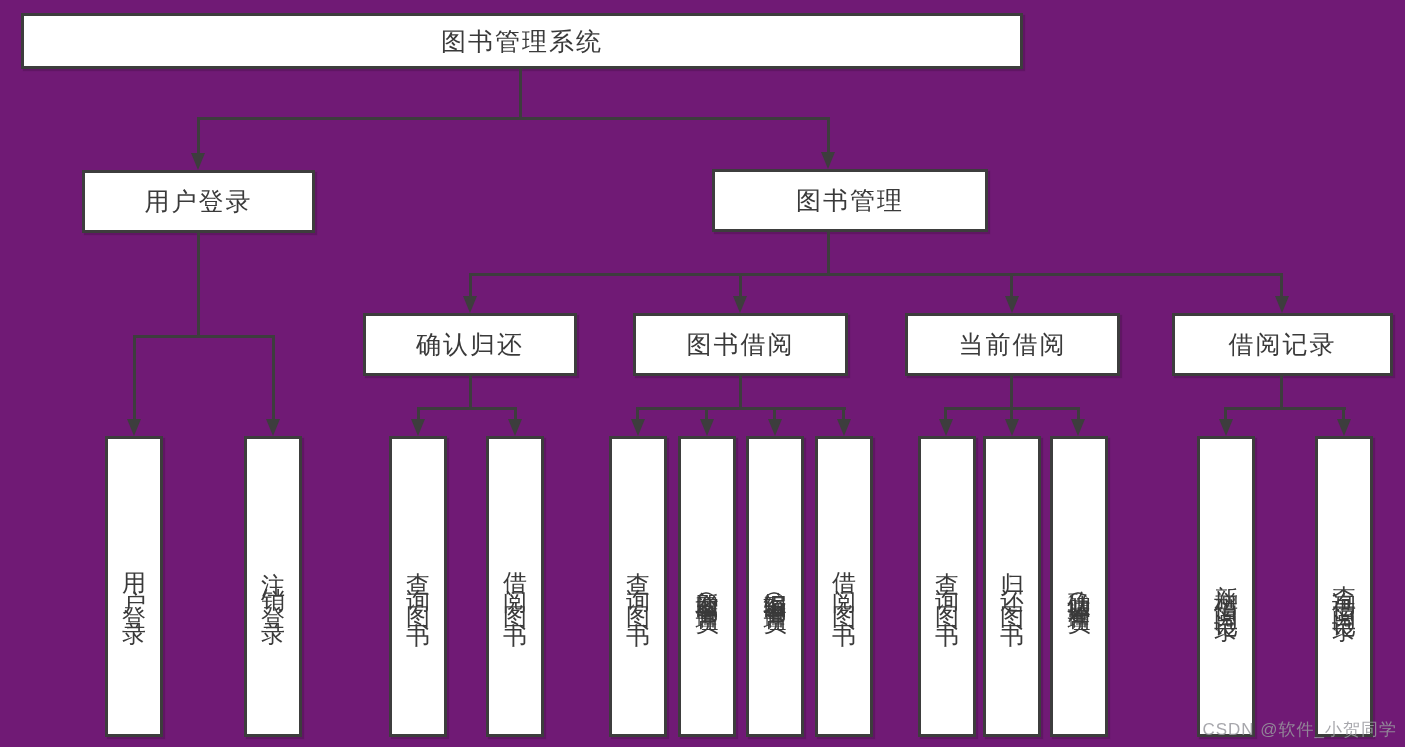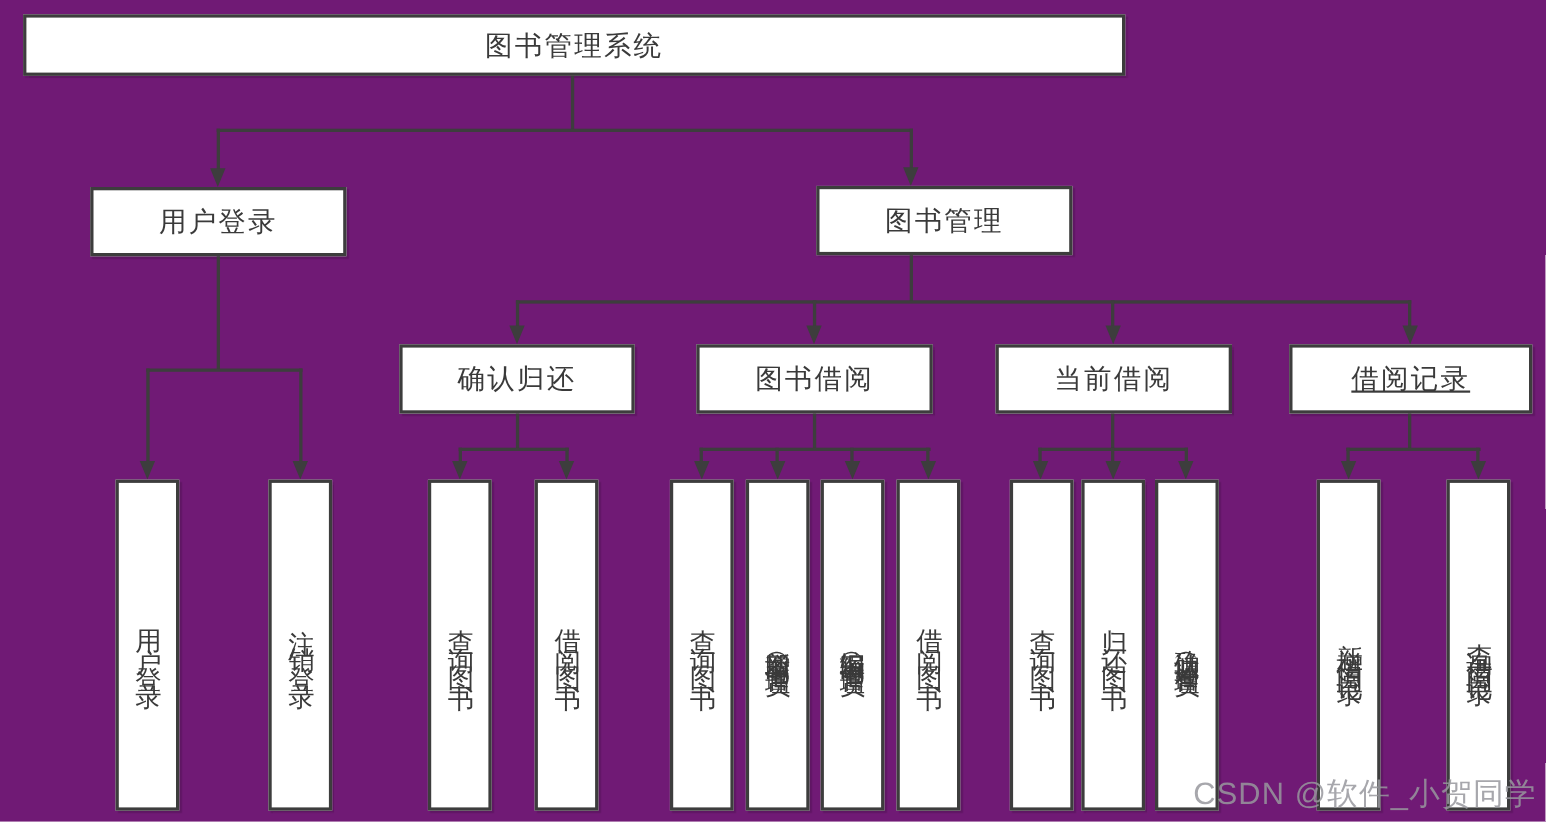--- a/index.html
+++ b/index.html
@@ -21,21 +21,21 @@
   .sp4{letter-spacing:17px;}
   .sp6{letter-spacing:7px;}
   .sp9{letter-spacing:3px;font-size:23px;}
   .line{position:absolute;background:#3d3d3d;}
   .arrow{
     position:absolute;width:0;height:0;
     border-left:7px solid transparent;border-right:7px solid transparent;
     border-top:17px solid #3d3d3d;
   }
   .watermark{
-    position:absolute;right:8px;bottom:6px;font-size:28px;
+    position:absolute;right:8px;bottom:6px;font-size:17px;
     color:rgba(152,152,158,0.85);letter-spacing:1px;white-space:nowrap;
   }
 </style>
 </head>
 <body>
 
 <div class="canvas">
 
   <div class="box" style="left:21px;top:13px;width:1002px;height:56px;">
     <span class="hlabel">图书管理系统</span>
@@ -44,21 +44,21 @@
   <div class="line" style="left:519px;top:69px;width:3px;height:50px;"></div>
   <div class="line" style="left:197px;top:117px;width:633px;height:3px;"></div>
   <div class="line" style="left:197px;top:117px;width:3px;height:38px;"></div>
   <div class="arrow" style="left:191px;top:153px;"></div>
   <div class="line" style="left:827px;top:117px;width:3px;height:38px;"></div>
   <div class="arrow" style="left:821px;top:152px;"></div>
 
   <div class="box" style="left:82px;top:170px;width:233px;height:63px;">
     <span class="hlabel">用户登录</span>
   </div>
-  <div class="box" style="left:712px;top:169px;width:233px;height:63px;margin-left:30px;">
+  <div class="box" style="left:712px;top:169px;width:276px;height:63px;">
     <span class="hlabel">图书管理</span>
   </div>
 
   <div class="line" style="left:197px;top:233px;width:3px;height:103px;"></div>
   <div class="line" style="left:133px;top:335px;width:142px;height:3px;"></div>
   <div class="line" style="left:133px;top:335px;width:3px;height:86px;"></div>
   <div class="arrow" style="left:127px;top:419px;"></div>
   <div class="line" style="left:272px;top:335px;width:3px;height:86px;"></div>
   <div class="arrow" style="left:266px;top:419px;"></div>
 
@@ -75,21 +75,21 @@
 
   <div class="box" style="left:363px;top:313px;width:214px;height:63px;">
     <span class="hlabel">确认归还</span>
   </div>
   <div class="box" style="left:905px;top:313px;width:215px;height:63px;">
     <span class="hlabel">当前借阅</span>
   </div>
   <div class="box" style="left:633px;top:313px;width:215px;height:63px;">
     <span class="hlabel">图书借阅</span>
   </div>
-  <div class="box" style="left:1172px;top:313px;width:221px;height:63px;text-decoration:underline;">
+  <div class="box" style="left:1172px;top:313px;width:221px;height:63px;">
     <span class="hlabel">借阅记录</span>
   </div>
 
   <div class="line" style="left:469px;top:376px;width:3px;height:33px;"></div>
   <div class="line" style="left:417px;top:407px;width:100px;height:3px;"></div>
   <div class="line" style="left:417px;top:407px;width:3px;height:15px;"></div>
   <div class="arrow" style="left:411px;top:419px;"></div>
   <div class="line" style="left:514px;top:407px;width:3px;height:15px;"></div>
   <div class="arrow" style="left:508px;top:419px;"></div>
 

